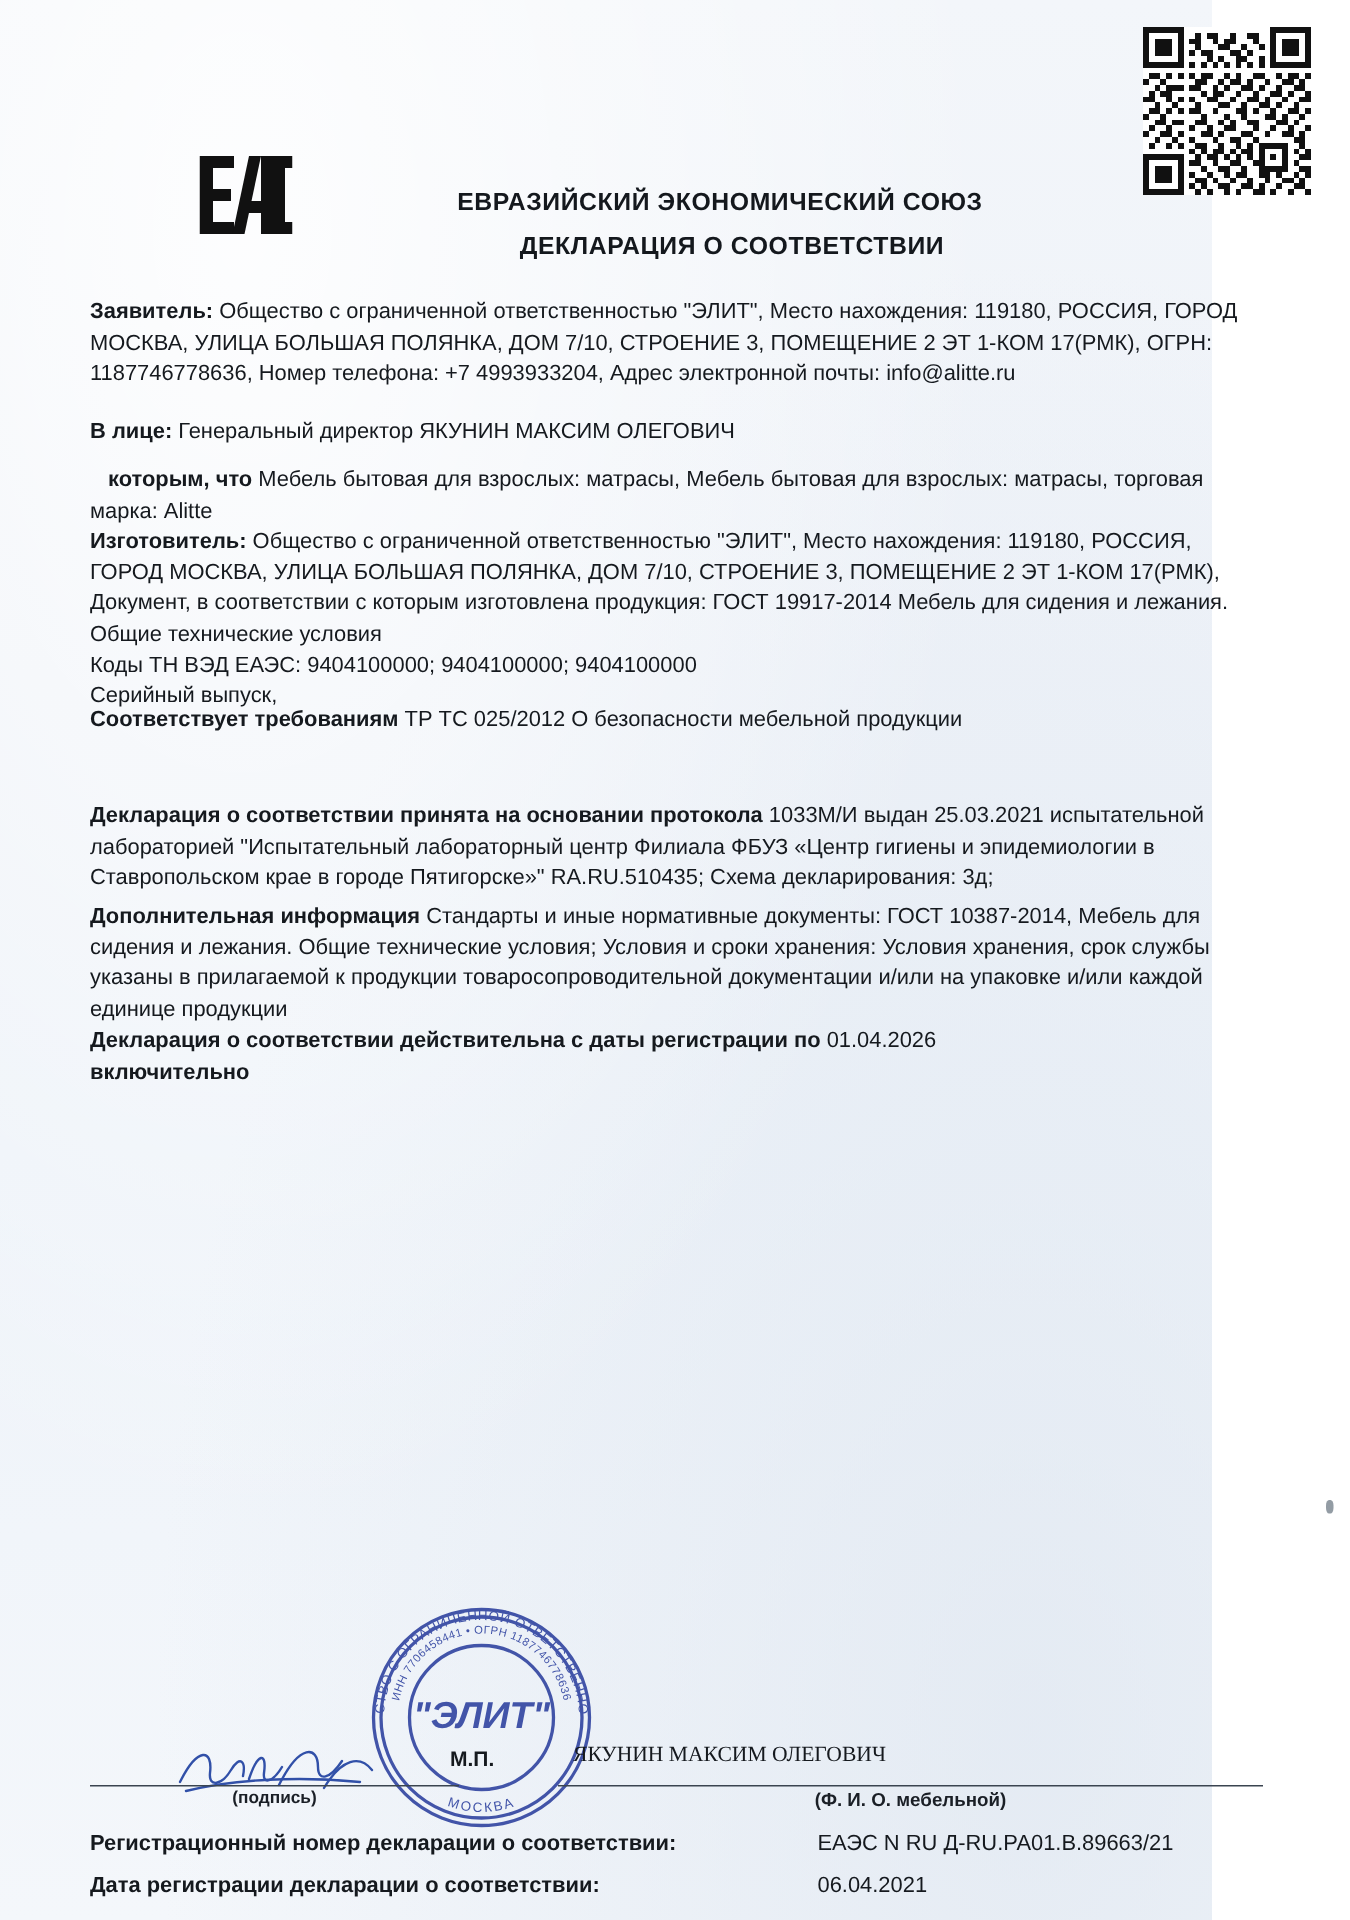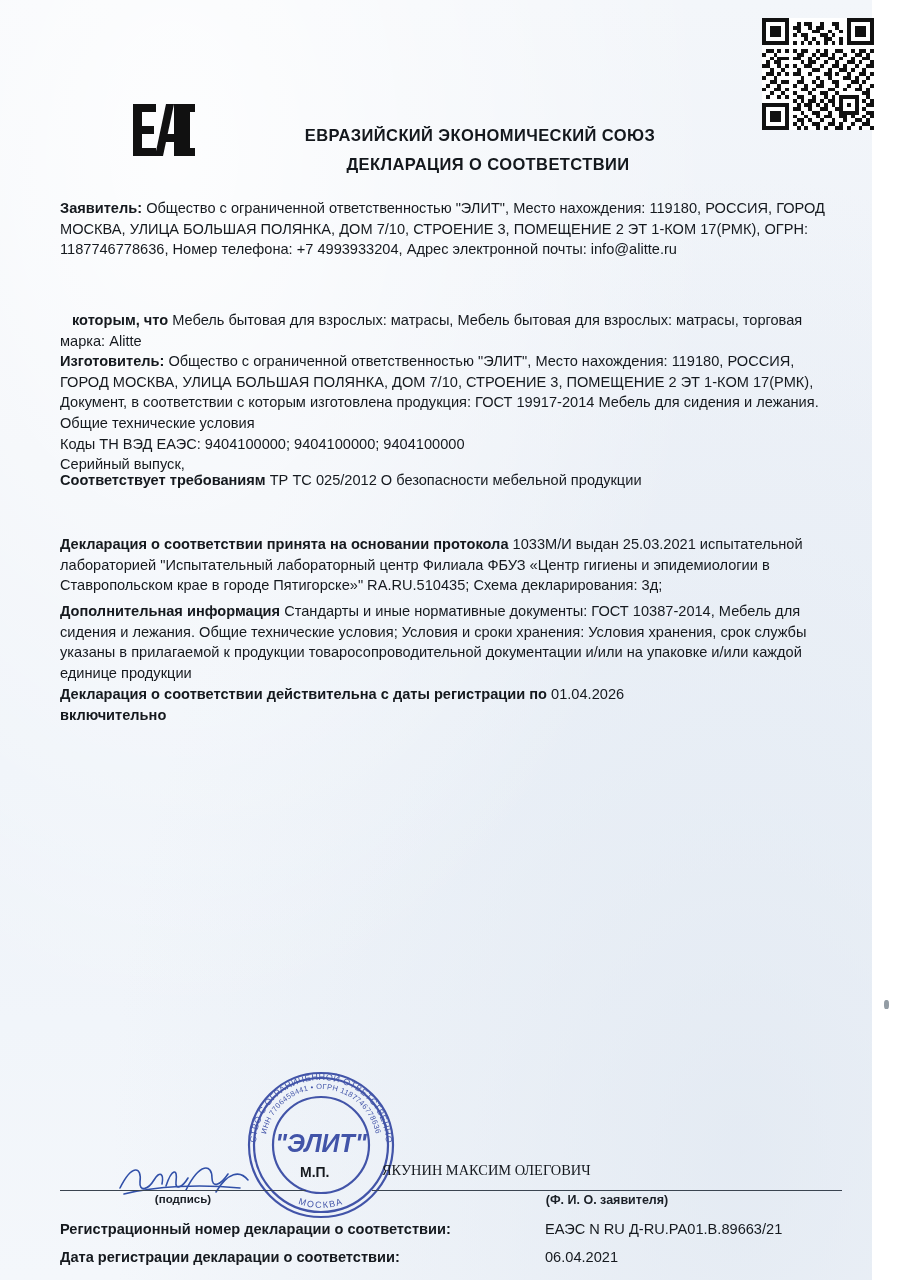--- a/index.html
+++ b/index.html
@@ -9,21 +9,21 @@
   body {
     width: 900px;
     height: 1280px;
     background: #ffffff;
     font-family: "Liberation Sans", sans-serif;
     color: #111111;
     overflow: hidden;
   }
   .page {
     position: relative;
-    width: 872px;
+    width: 808px;
     height: 1280px;
     background:
       linear-gradient(180deg, #f3f6fa 0%, #eef2f8 35%, #eef3f9 60%, #f4f7fb 100%);
   }
   
   .page:before {
     content: "";
     position: absolute;
     inset: 0;
     background:
@@ -482,20 +482,23 @@
       </svg>
     </div>
 
     <div class="title1">ЕВРАЗИЙСКИЙ ЭКОНОМИЧЕСКИЙ СОЮЗ</div>
     <div class="title2">ДЕКЛАРАЦИЯ О СООТВЕТСТВИИ</div>
 
     <div class="block b-applicant">
       <span class="lbl">Заявитель:</span><span> Общество с ограниченной ответственностью "ЭЛИТ", Место нахождения: 119180, РОССИЯ, ГОРОД МОСКВА, УЛИЦА БОЛЬШАЯ ПОЛЯНКА, ДОМ 7/10, СТРОЕНИЕ 3, ПОМЕЩЕНИЕ 2 ЭТ 1-КОМ 17(РМК), ОГРН: 1187746778636, Номер телефона: +7 4993933204, Адрес электронной почты: info@alitte.ru</span>
     </div>
 
+    <div class="block b-person">
+      <span class="lbl">В лице:</span><span> Генеральный директор ЯКУНИН МАКСИМ ОЛЕГОВИЧ</span>
+    </div>
 
     <div class="block b-declares">
       <span class="lbl indent" style="margin-left:12px">которым, что</span><span>  Мебель бытовая для взрослых: матрасы, Мебель бытовая для взрослых: матрасы, торговая марка: Alitte</span><br>
       <span class="lbl">Изготовитель:</span><span> Общество с ограниченной ответственностью "ЭЛИТ", Место нахождения: 119180, РОССИЯ, ГОРОД МОСКВА, УЛИЦА БОЛЬШАЯ ПОЛЯНКА, ДОМ 7/10, СТРОЕНИЕ 3, ПОМЕЩЕНИЕ 2 ЭТ 1-КОМ 17(РМК),</span><br>
       <span>Документ, в соответствии с которым изготовлена продукция: ГОСТ 19917-2014 Мебель для сидения и лежания. Общие технические условия</span><br>
       <span>Коды ТН ВЭД ЕАЭС: 9404100000; 9404100000; 9404100000</span><br>
       <span>Серийный выпуск,</span>
     </div>
 
     <div class="block b-conform">
@@ -553,21 +556,21 @@
         </g>
       </svg>
     </div>
 
     <div class="mp">М.П.</div>
     <div class="signer-name">ЯКУНИН МАКСИМ ОЛЕГОВИЧ</div>
 
     <div class="sig-line-left"></div>
     <div class="sig-line-right"></div>
     <div class="cap-left">(подпись)</div>
-    <div class="cap-right">(Ф. И. О. заявителя)</div>
+    <div class="cap-right">(Ф. И. О. мебельной)</div>
 
     <div class="foot-label foot-row1">Регистрационный номер декларации о соответствии:</div>
     <div class="foot-value foot-row1">ЕАЭС N RU Д-RU.РА01.В.89663/21</div>
     <div class="foot-label foot-row2">Дата регистрации декларации о соответствии:</div>
     <div class="foot-value foot-row2">06.04.2021</div>
 
     <div class="artifact"></div>
   </div>
 </div>
 

